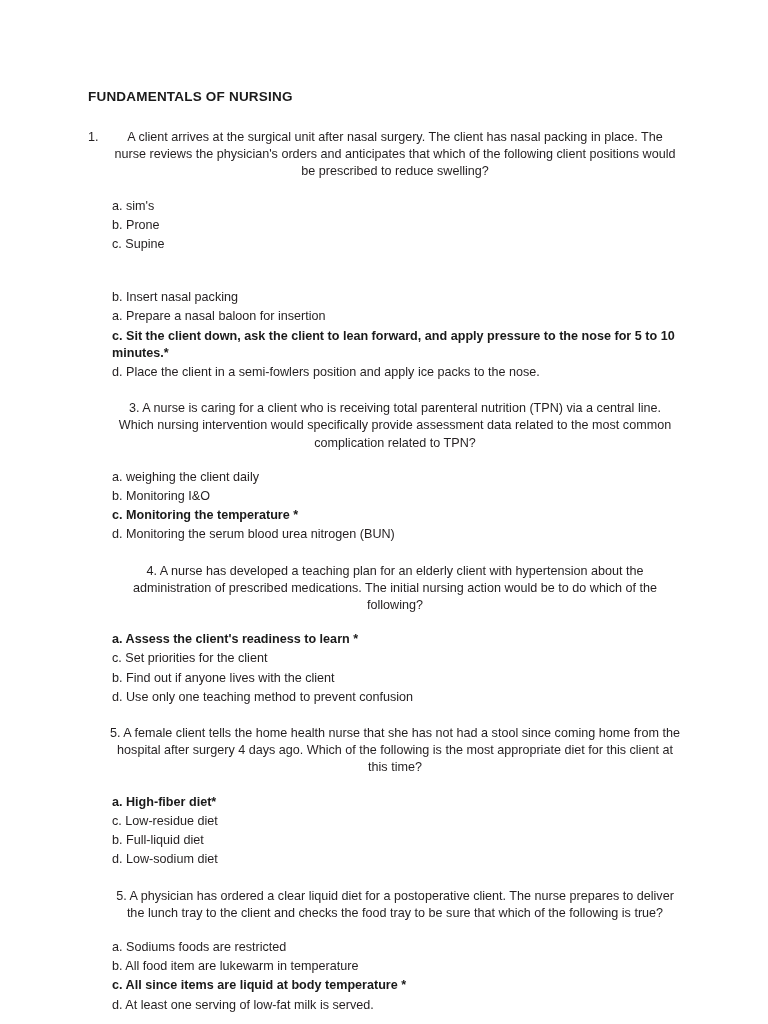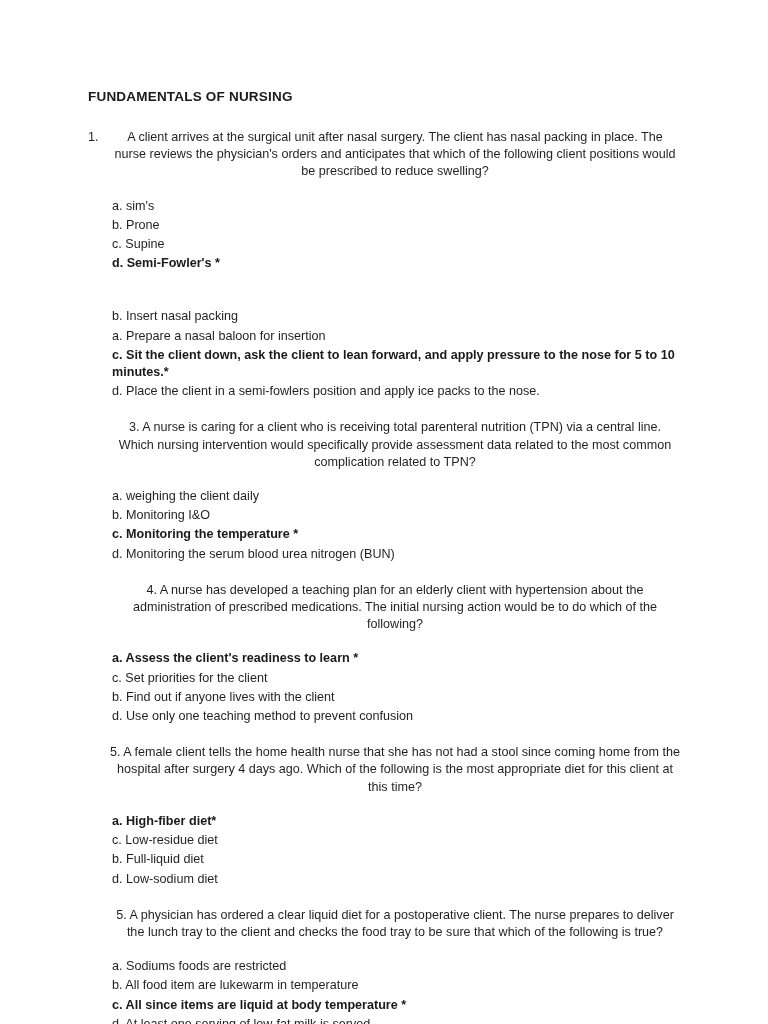--- a/index.html
+++ b/index.html
@@ -90,21 +90,20 @@
 
   <div class="qlist" id="question-list">
       <div class="question">
         <div class="q-numbered">
           <span class="marker">1.</span>
           <p class="qtext">A client arrives at the surgical unit after nasal surgery. The client has nasal packing in place. The nurse reviews the physician's orders and anticipates that which of the following client positions would be prescribed to reduce swelling?</p>
           <ul class="options">
             <li class="">a. sim's</li>
             <li class="">b. Prone</li>
             <li class="">c. Supine</li>
-            <li class="correct">d. Semi-Fowler's *</li>
           </ul>
         </div>
       </div>
       <div class="q-gap"></div>
       <div class="question">
         <div class="block">
           <ul class="options">
             <li class="">b. Insert nasal packing</li>
             <li class="">a. Prepare a nasal baloon for insertion</li>
             <li class="correct">c. Sit the client down, ask the client to lean forward, and apply pressure to the nose for 5 to 10 minutes.*</li>

